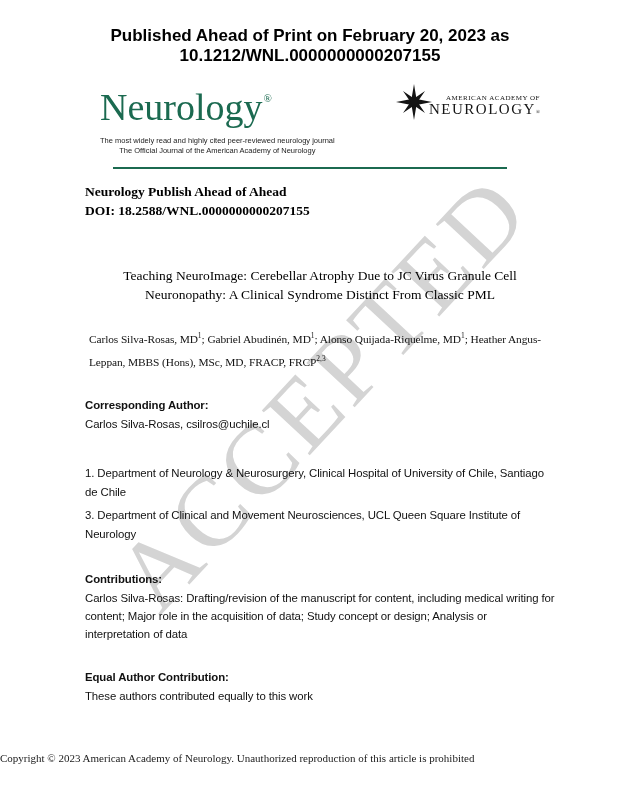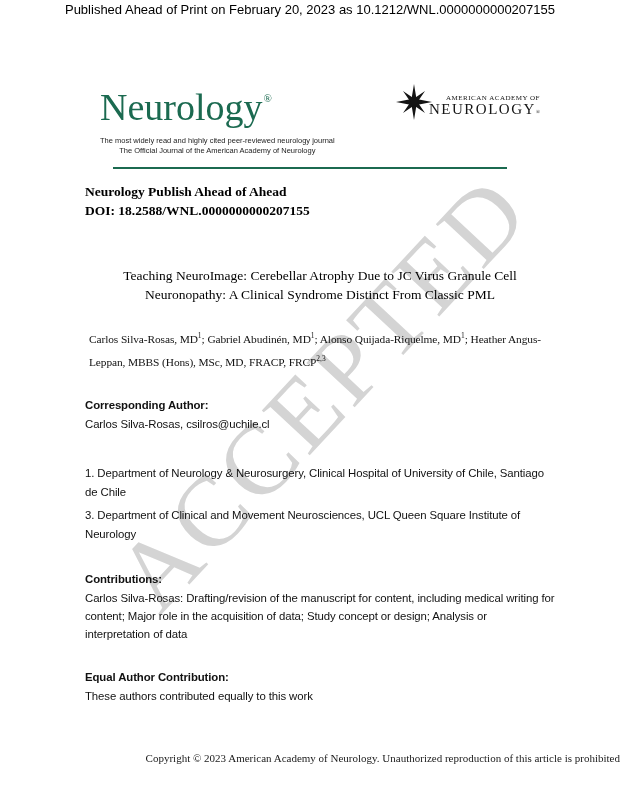--- a/index.html
+++ b/index.html
@@ -2,22 +2,22 @@
 <html><head>
 <meta charset="utf-8">
 <style>
   html,body{margin:0;padding:0;background:#ffffff;}
   .page{
     position:relative;width:620px;height:802px;overflow:hidden;background:#fff;
     font-family:"Liberation Sans",sans-serif;color:#000;
   }
   
   .banner{
-    position:absolute;top:2px;left:0;right:0;text-align:center;
-    font-size:13px;font-weight:normal;letter-spacing:0;color:#000;z-index:2;
+    position:absolute;top:26px;left:0;right:0;text-align:center;
+    font-size:17px;font-weight:bold;letter-spacing:0;color:#000;z-index:2;
   }
   
   .watermark{
     position:absolute;left:322px;top:393px;
     transform:translate(-50%,-50%) rotate(-47deg);
     font-family:"Liberation Serif",serif;font-size:100px;letter-spacing:4px;
     color:#d4d4d4;white-space:nowrap;z-index:0;user-select:none;
   }
   
   .neuro-logo{position:absolute;left:100px;top:78px;z-index:2;}
@@ -58,21 +58,21 @@
   .authors sup{font-size:7.5px;letter-spacing:0;}
   .block{margin-top:24px;}
   .b-label{font-weight:bold;}
   .affiliations p{margin:4px 0 0 0;}
   .affiliations p:first-child{margin-top:30px;}
   .block-equal{margin-top:25px;}
   .block-contrib{margin-top:26px;}
   .block-contrib .b-body{line-height:18px;}
   
   .footer{
-    position:absolute;top:752px;left:0;right:0;text-align:right;
+    position:absolute;top:752px;left:0;right:0;text-align:left;
     font-family:"Liberation Serif",serif;font-size:11px;color:#1a1a1a;z-index:2;
   }
 </style>
 </head>
 <body>
 
 <div class="page">
 
   <div class="banner">Published Ahead of Print on February 20, 2023 as 10.1212/WNL.0000000000207155</div>
 

